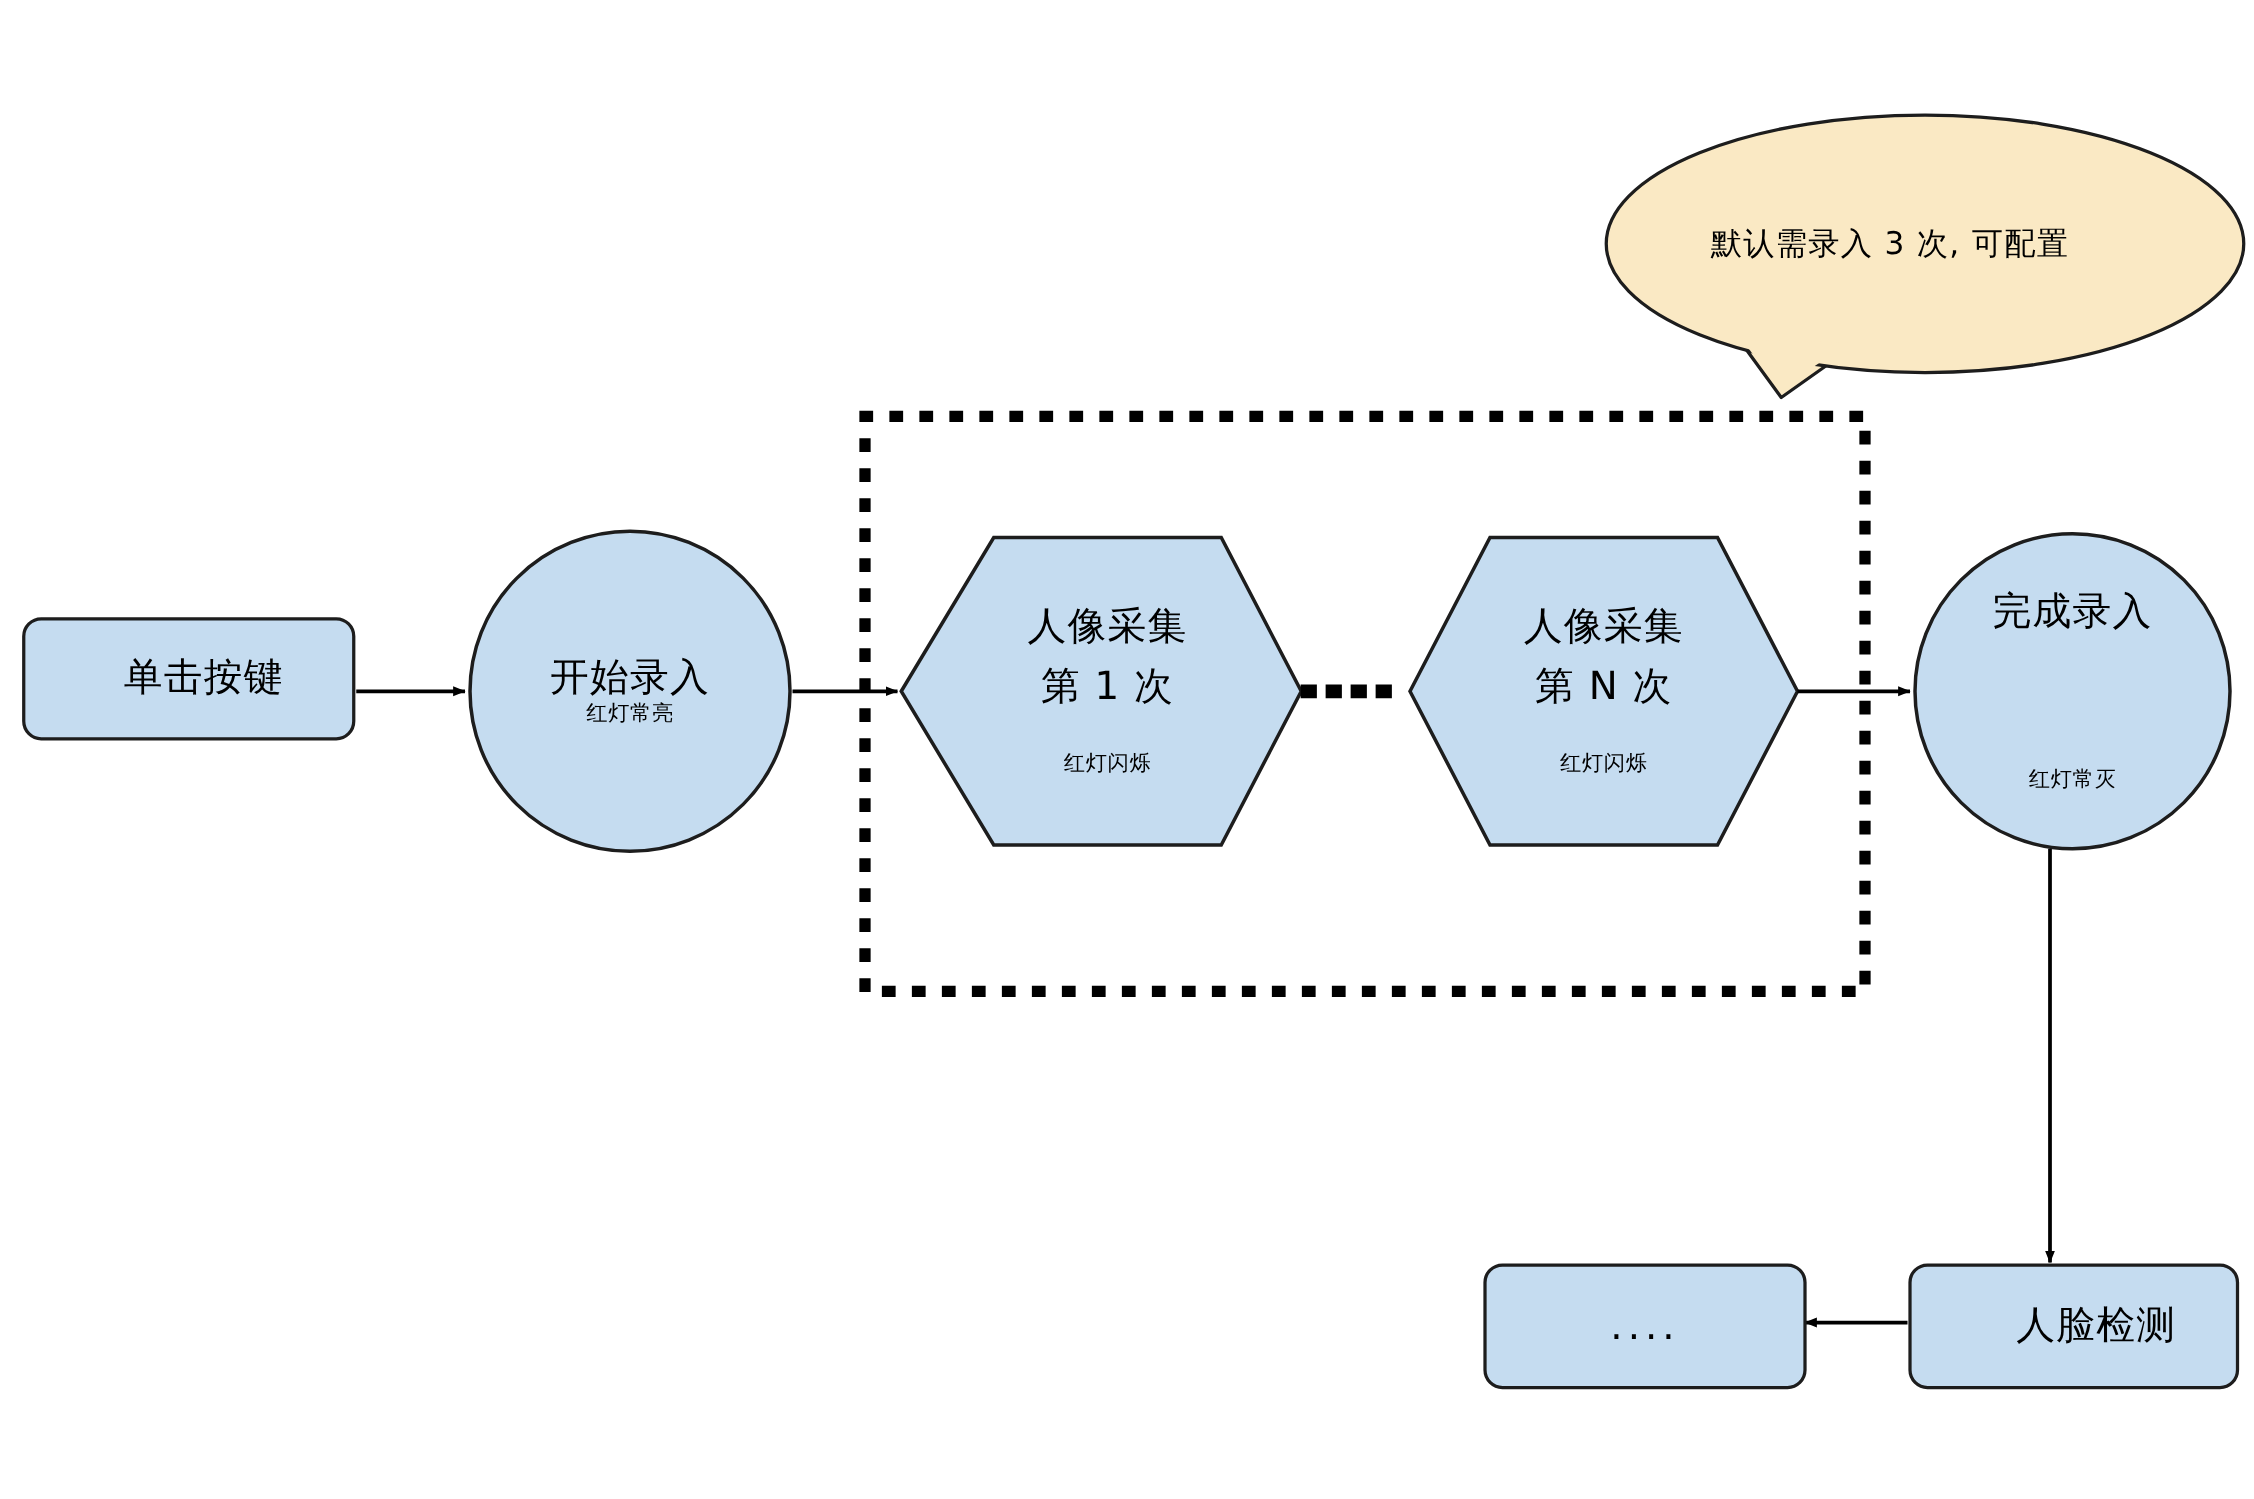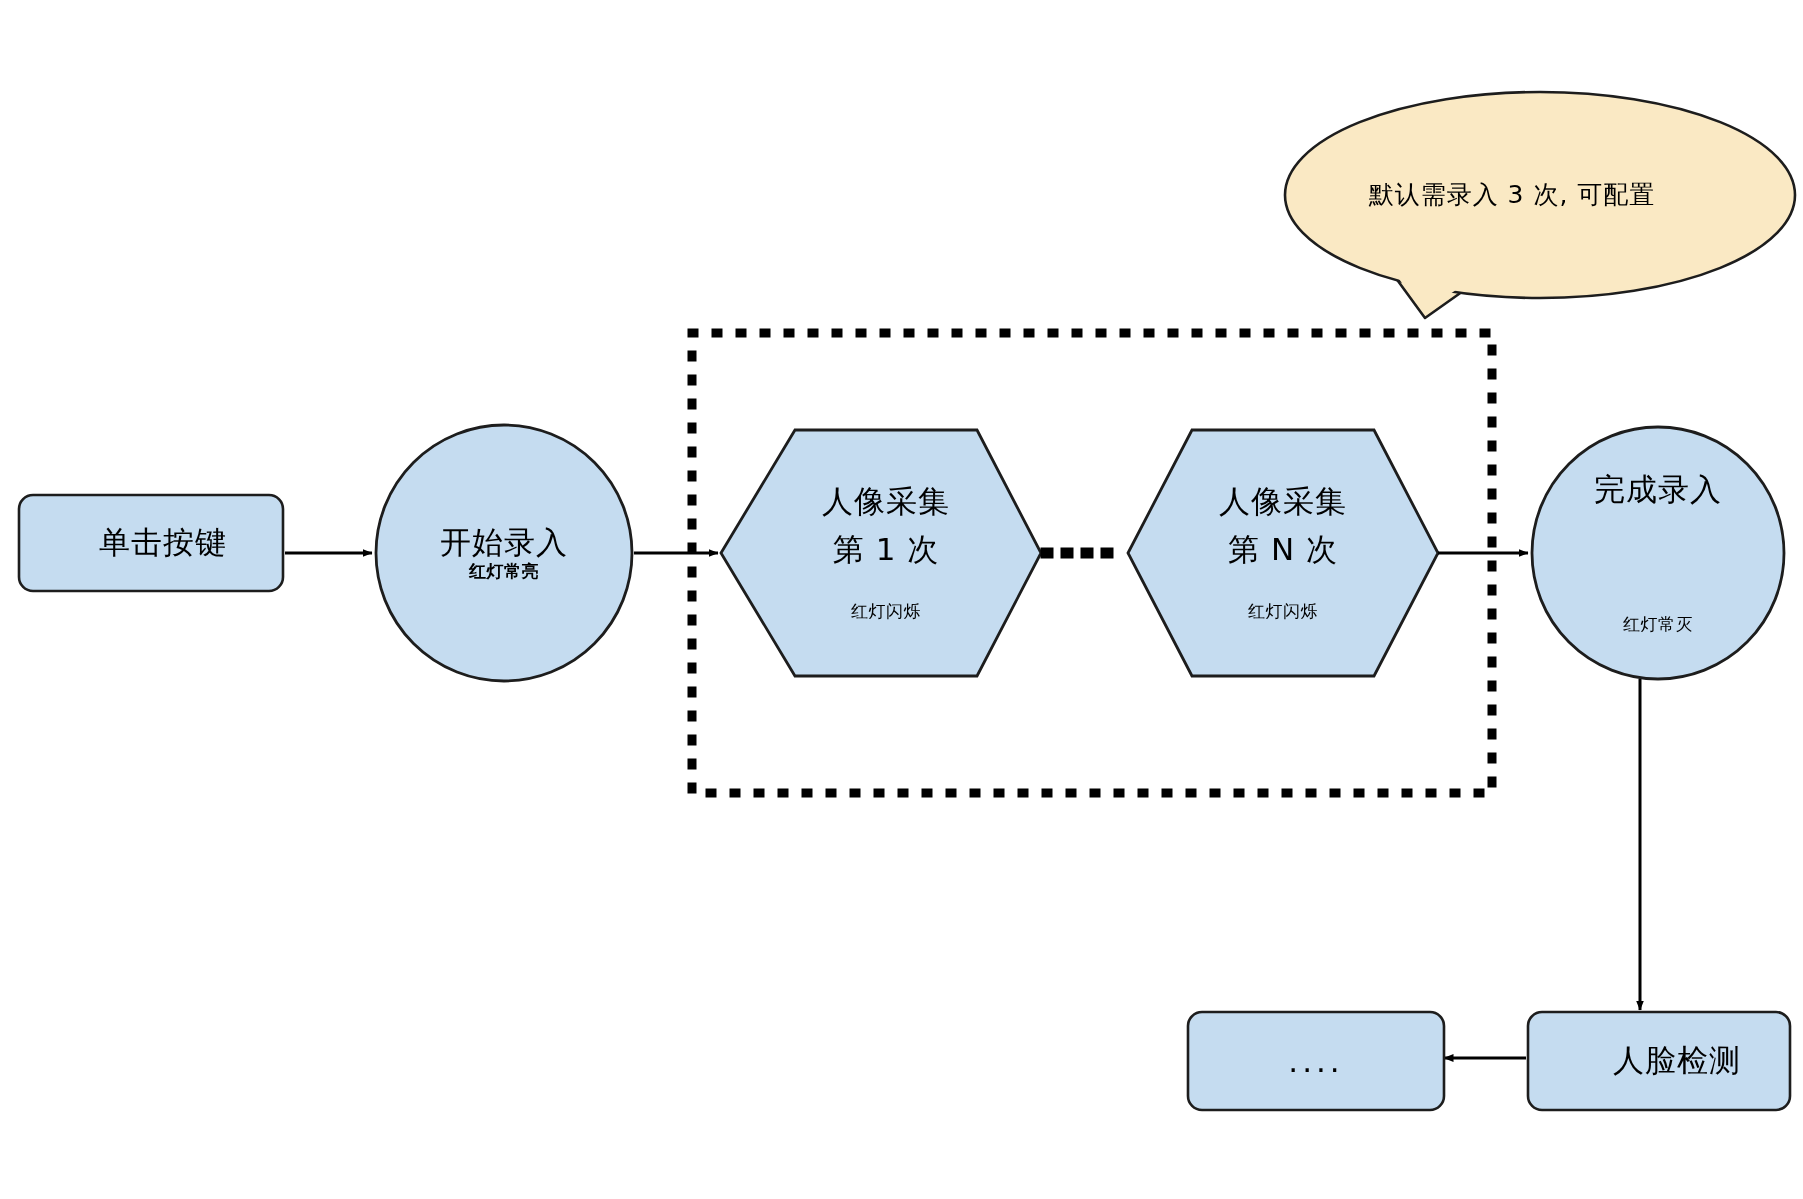--- a/index.html
+++ b/index.html
@@ -65,21 +65,21 @@
     <ellipse cx="1540" cy="195" rx="255" ry="103" fill="#fae9c4" stroke="#1d1d1d" stroke-width="2.6"></ellipse>
     <path d="M1394,272 L1423,312 L1480,274 Z" fill="#fae9c4" stroke="none"></path>
   </svg>
 
   <div class="node-label" style="left:19px;top:495px;width:264px;height:96px;margin-left:12px;">
     <div class="t-main">单击按键</div>
   </div>
 
   <div class="node-label" style="left:376px;top:425px;width:256px;height:256px;">
     <div class="t-main">开始录入</div>
-    <div class="t-sub" style="font-weight:bold;">红灯常亮</div>
+    <div class="t-sub" style="">红灯常亮</div>
   </div>
 
   <div class="node-label" style="left:761px;top:430px;width:250px;height:246px;">
     <div class="t-main">人像采集</div>
     <div class="t-main2">第 1 次</div>
     <div class="t-sub" style="margin-top:34px;">红灯闪烁</div>
   </div>
 
   <div class="node-label" style="left:1158px;top:430px;width:250px;height:246px;">
     <div class="t-main">人像采集</div>

